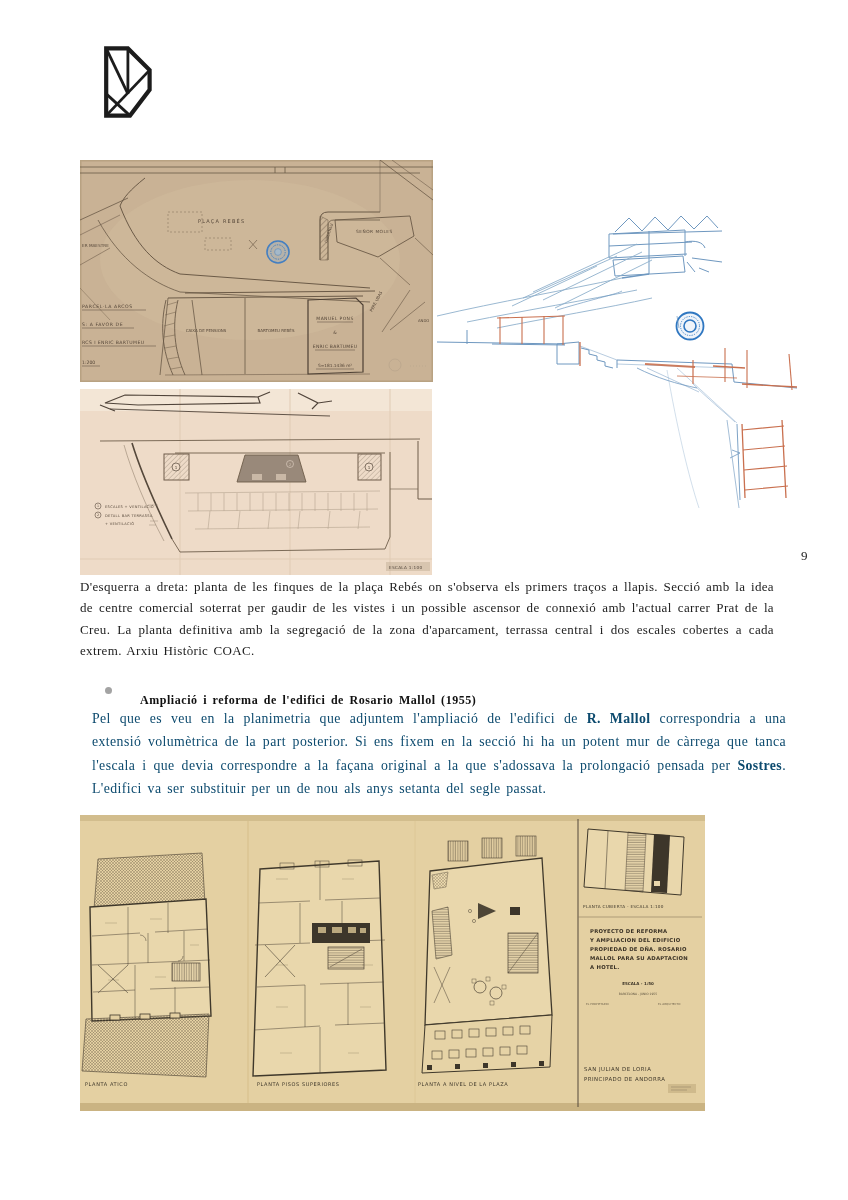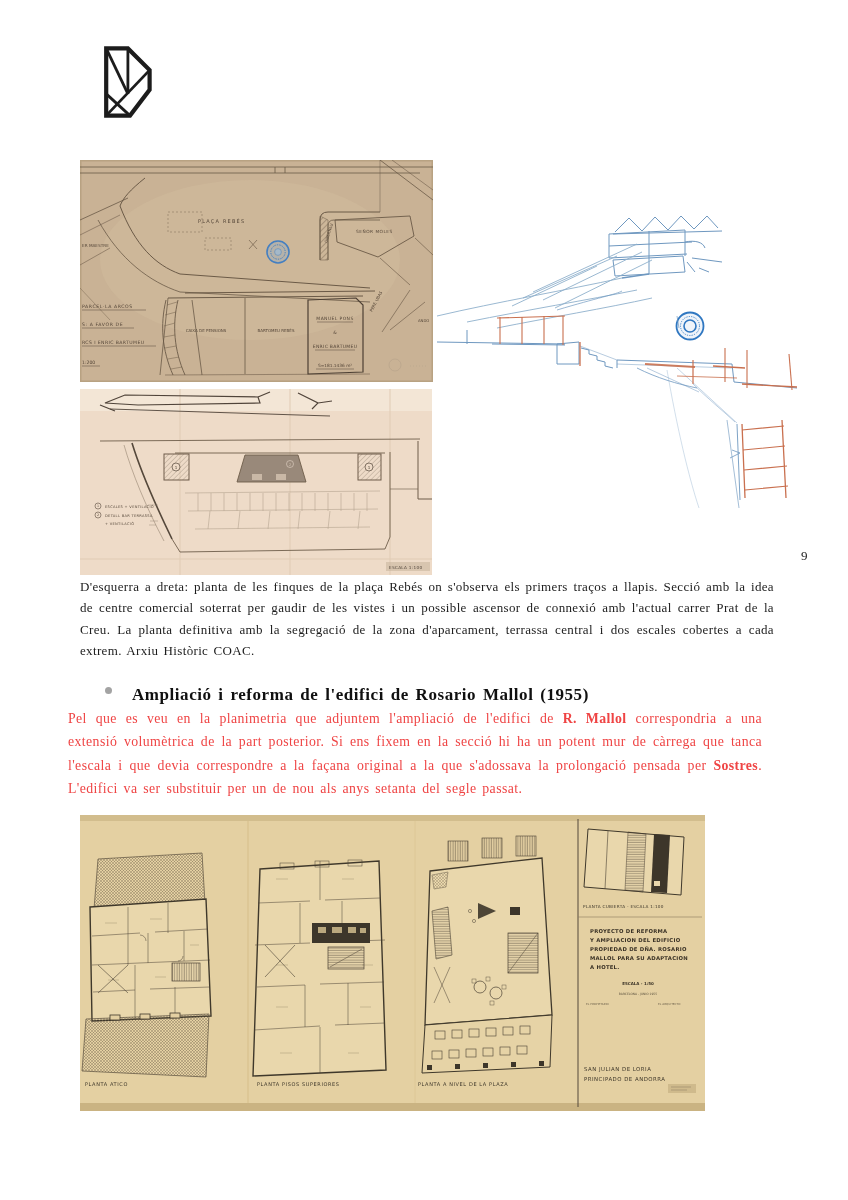--- a/index.html
+++ b/index.html
@@ -11,25 +11,25 @@
   .fig2{left:80px;top:389px;width:352px;height:186px;}
   .fig3{left:437px;top:198px;width:363px;height:362px;}
   .fig4{left:80px;top:815px;width:625px;height:296px;}
   .pageno{position:absolute;left:801px;top:548px;font-size:13px;color:#222;}
   .caption{position:absolute;left:80px;top:576px;width:694px;margin:0;
            font-size:13px;line-height:21.4px;text-align:justify;
            color:#1c1c1c;letter-spacing:0.35px;word-spacing:1.6px;}
   .heading{position:absolute;left:80px;top:681px;width:694px;display:flex;align-items:flex-start;}
   .bullet{width:7px;height:7px;border-radius:50%;background:#a3a3a3;
           margin:6px 16px 0 25px;flex:0 0 auto;}
-  .heading h2{margin:4px;font-size:17px;font-weight:bold;color:#101010;
+  .heading h2{margin:12px;font-size:12px;font-weight:bold;color:#101010;
               letter-spacing:0.55px;word-spacing:2px;}
-  .body-text{position:absolute;left:68px;top:707px;width:694px;margin:0;
+  .body-text{position:absolute;left:92px;top:707px;width:694px;margin:0;
              font-size:13.8px;line-height:23.4px;text-align:justify;
-             color:#ef4444;letter-spacing:0.4px;word-spacing:2px;}
+             color:#0c4a6e;letter-spacing:0.4px;word-spacing:2px;}
   .b{font-weight:bold;}
   text{font-family:"DejaVu Sans",sans-serif;}
   .ink{fill:#564739;}
   .ink2{fill:#3f382b;}
 </style>
 </head>
 <body>
 
 <div class="page">
 

